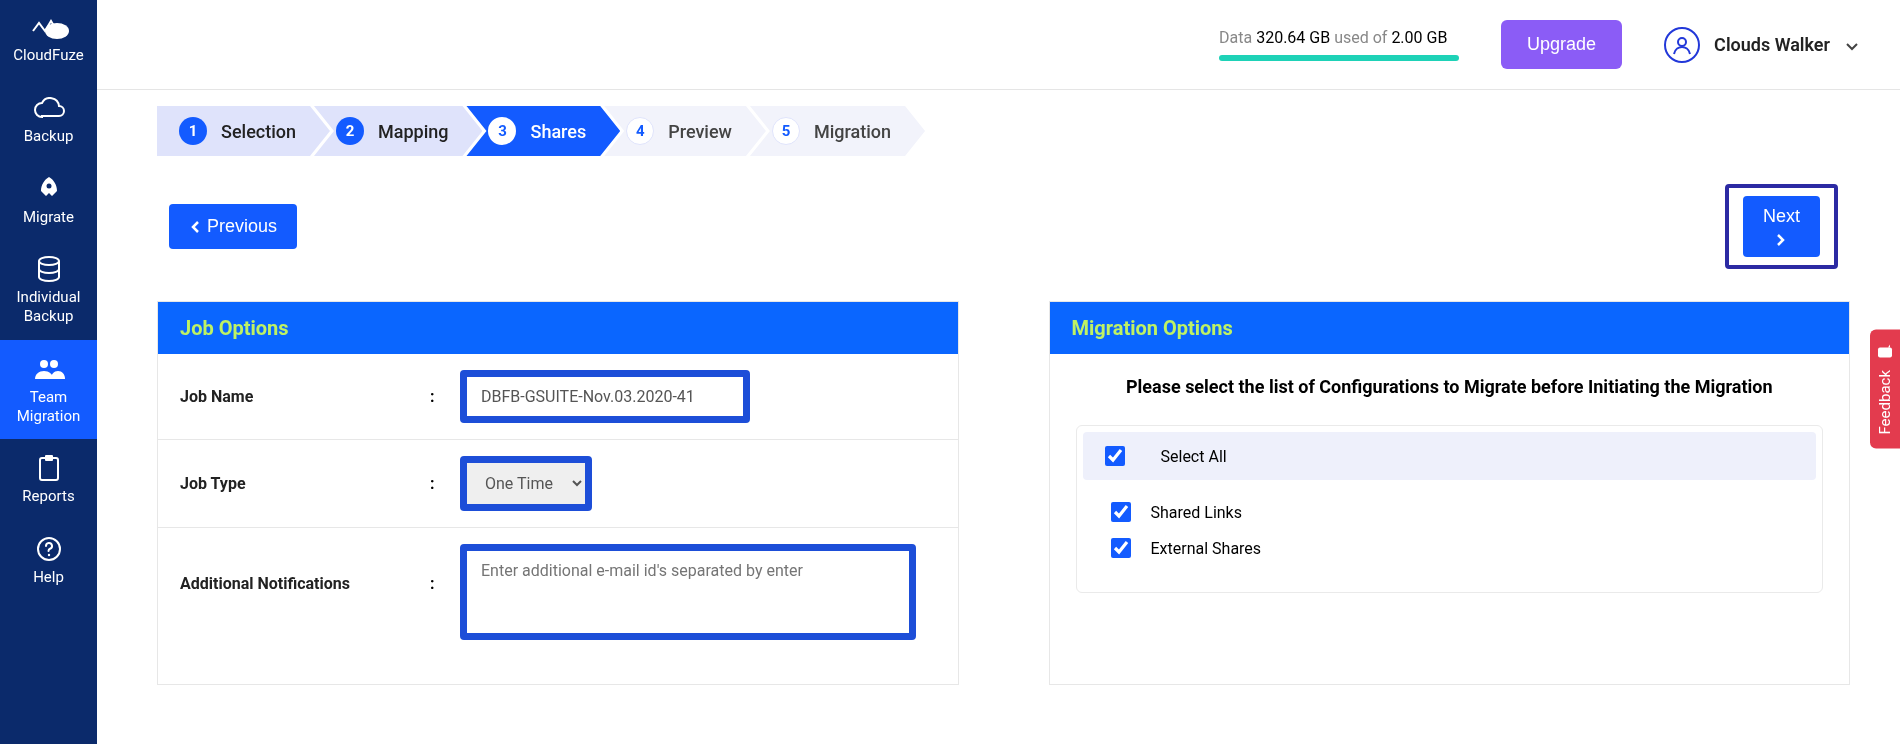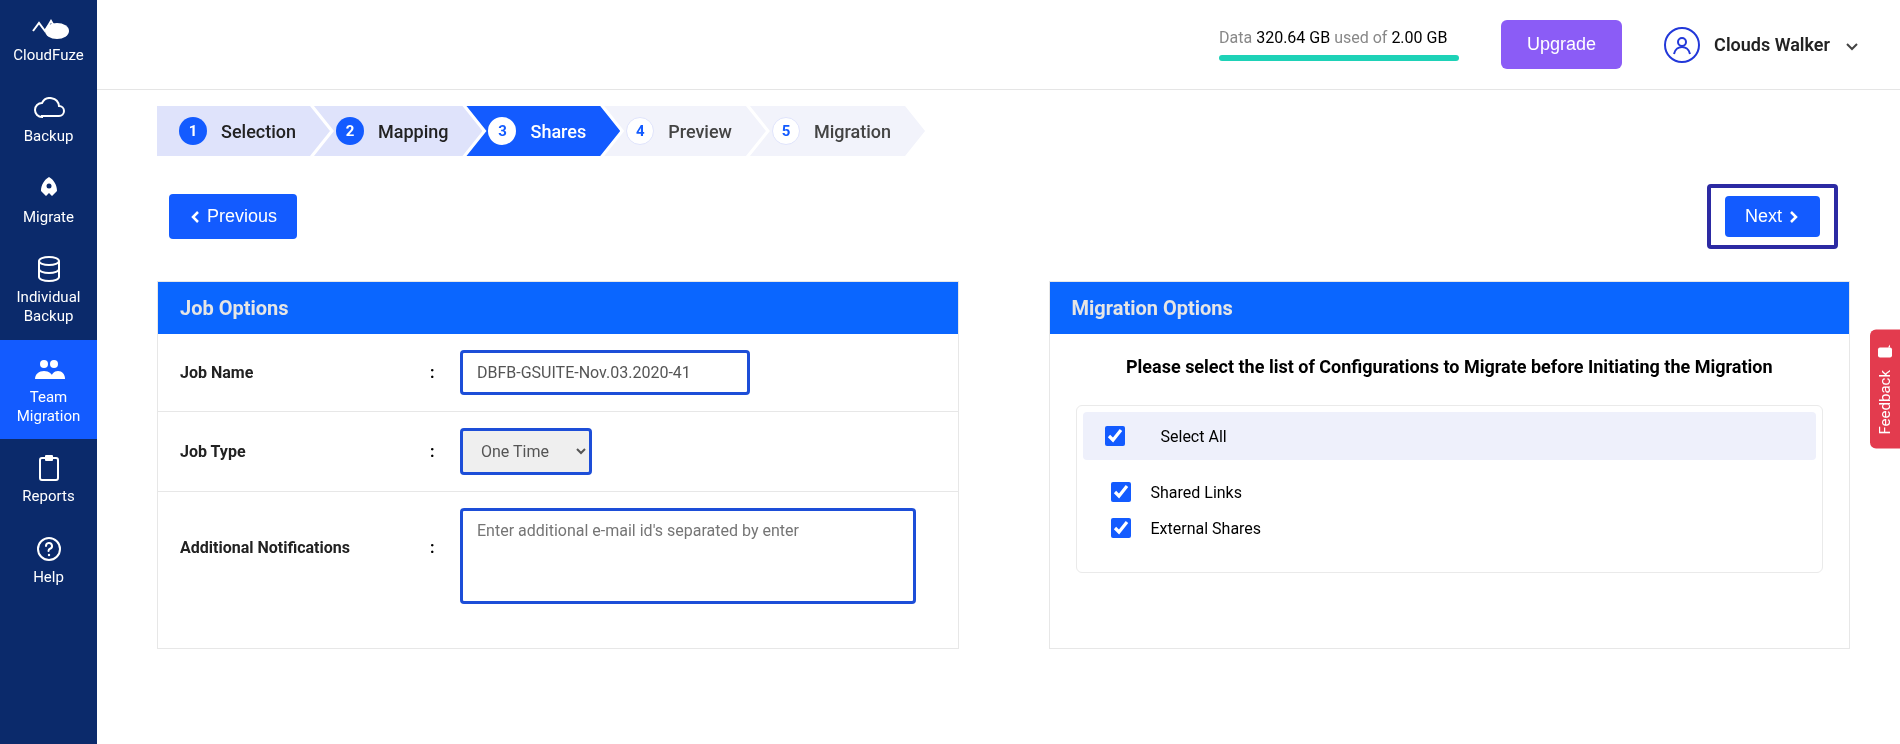--- a/index.html
+++ b/index.html
@@ -175,28 +175,29 @@
     color: #fff;
     border: none;
     border-radius: 4px;
     padding: 10px 20px;
     font-size: 18px;
     font-weight: 500;
     cursor: pointer;
     display: inline-flex;
     align-items: center;
     gap: 6px;
+    flex-direction: column;
   }
 
   
   .columns { display: flex; gap: 90px; }
   .panel { flex: 1; border: 1px solid #e7e7e7; }
   .panel-header {
     background: #0a66ff;
-    color: #e5e5e5;
+    color: #bef264;
     font-size: 20px;
     font-weight: 700;
     padding: 14px 22px;
   }
   .form-row {
     display: flex;
     align-items: center;
     padding: 16px 22px;
     border-bottom: 1px solid #e7e7e7;
     gap: 20px;
@@ -204,21 +205,21 @@
   .form-row:last-child { border-bottom: none; }
   .form-label {
     width: 230px;
     font-weight: 700;
     font-size: 16px;
     color: #222;
   }
   .form-colon { width: 10px; font-weight: 700; }
   .form-control { flex: 1; }
   input.txt, select.sel, textarea.txt {
-    border: 3px solid #1d4ed8;
+    border: 7px solid #1d4ed8;
     border-radius: 4px;
     padding: 10px 14px;
     font-size: 16px;
     color: #555;
     font-family: inherit;
   }
   input.txt { width: 290px; }
   select.sel { width: 132px; }
   textarea.txt { width: 456px; height: 96px; resize: none; }
 

